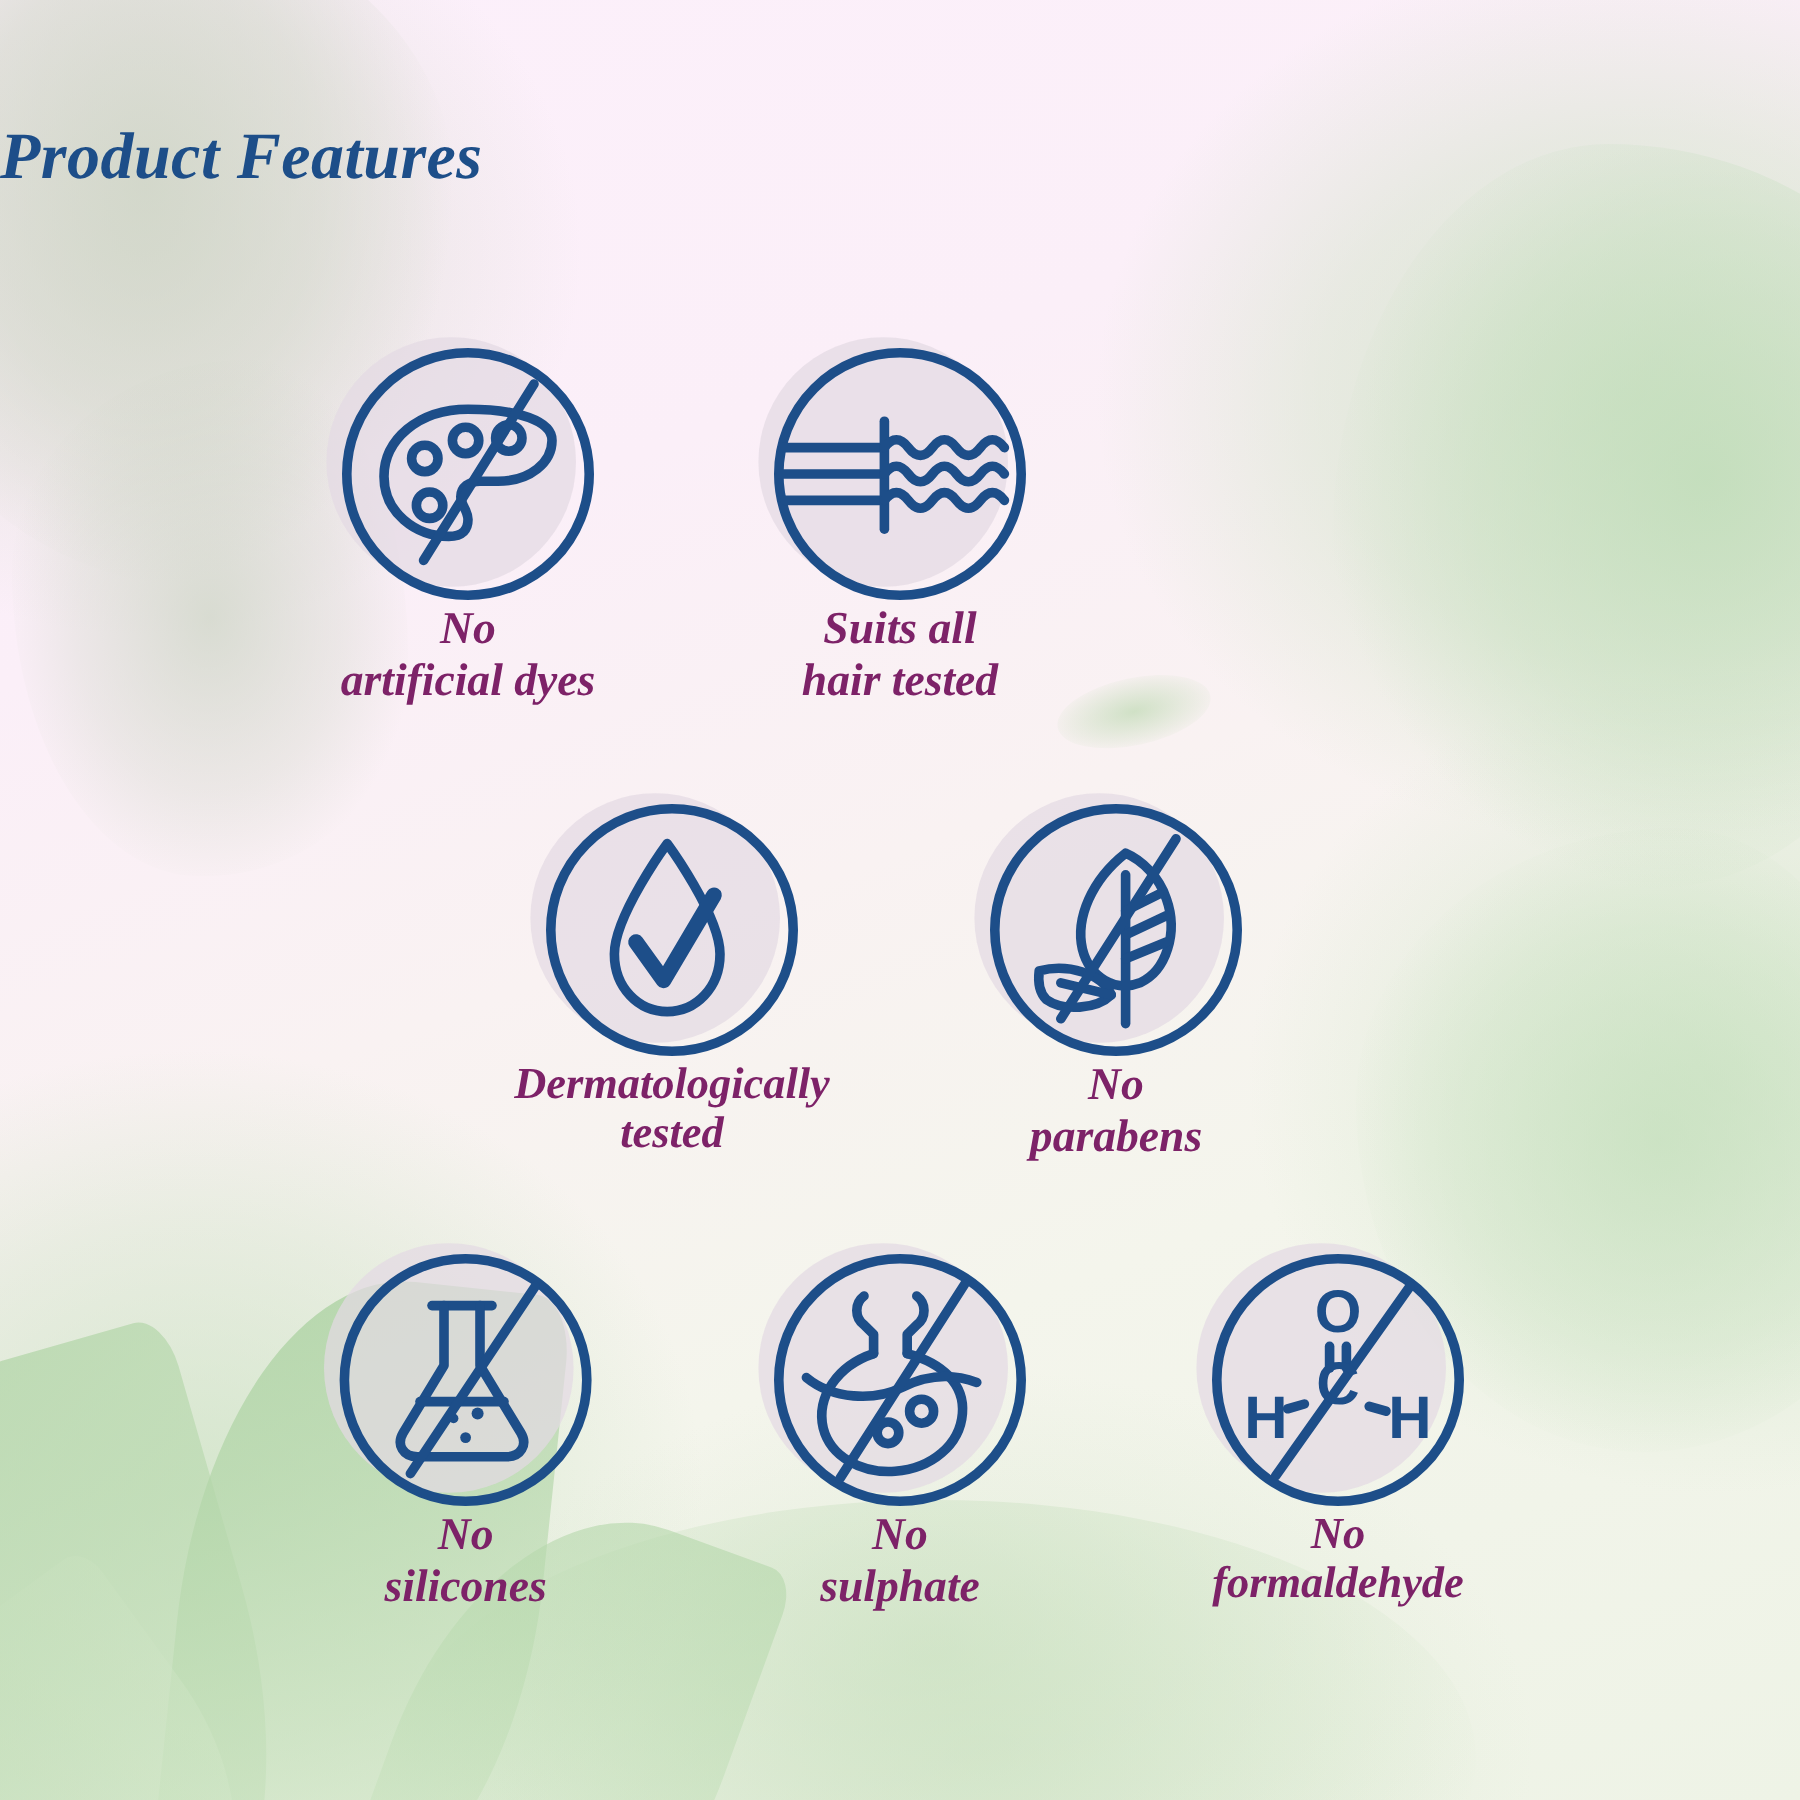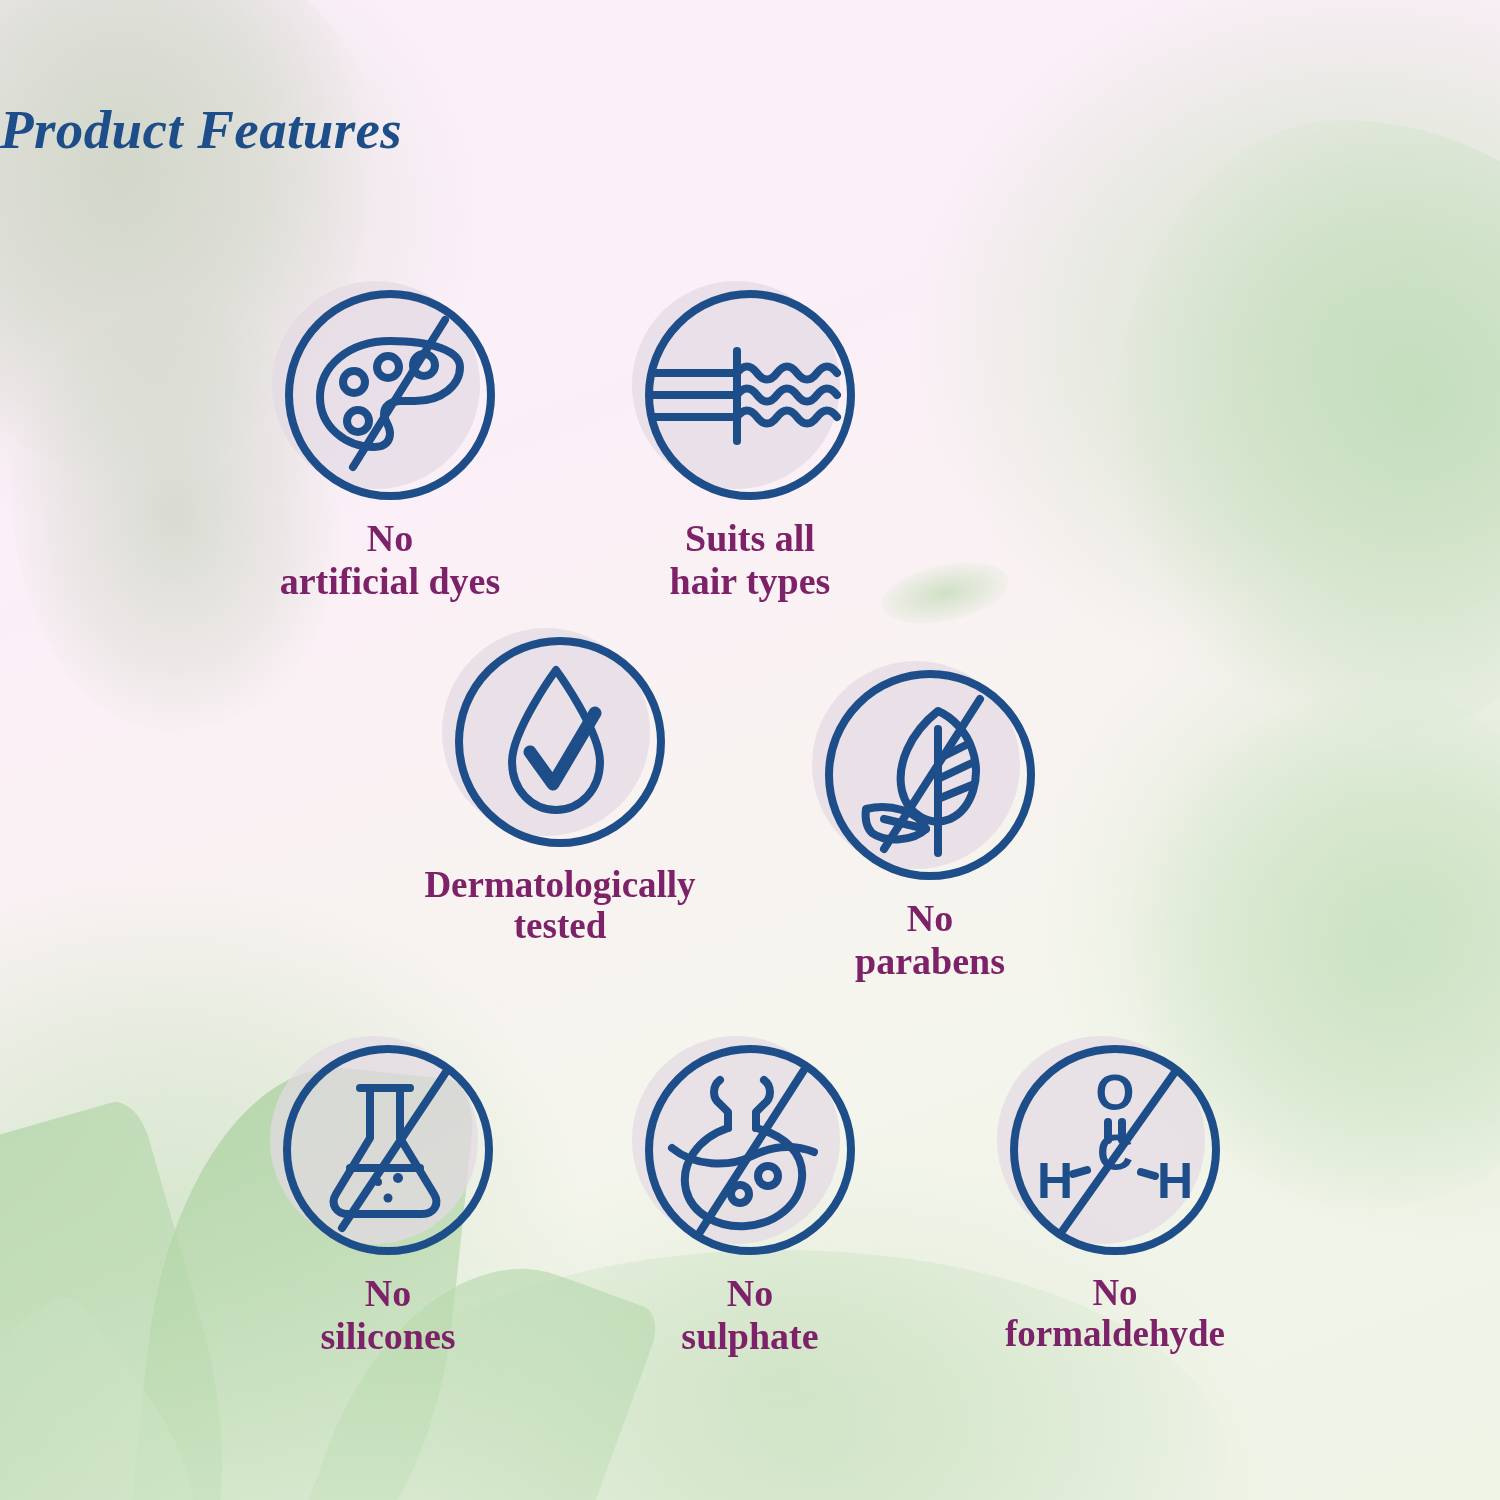--- a/index.html
+++ b/index.html
@@ -132,34 +132,34 @@
   }
   .badge svg {
     position: absolute;
     left: 0;
     top: 0;
     width: 216px;
     height: 216px;
     overflow: visible;
   }
   .caption {
-    margin-top: 14px;
     font-size: 38px;
     font-weight: bold;
+    font-style: italic;
     line-height: 1.12;
     color: #7d2268;
     white-space: pre-line;
     text-align: center;
   }
 
   
   .f0 { left: 225px;  top: 287px; }
   .f1 { left: 585px;  top: 287px; }
   .f2 { left: 950px;  top: 287px; }
-  .f3 { left: 395px;  top: 634px; }
+  .f3 { left: 395px;  top: 667px; }
   .f4 { left: 765px;  top: 667px; }
   .f5 { left: 223px;  top: 1042px; }
   .f6 { left: 585px;  top: 1042px; }
   .f7 { left: 950px;  top: 1042px; }
 
   .f3 .caption { font-size: 37px; }
   .f7 .caption { font-size: 37px; }
 </style>
 </head>
 <body>
@@ -209,21 +209,21 @@
           <line x1="9" y1="108" x2="95" y2="108"></line>
           <line x1="12" y1="130" x2="95" y2="130"></line>
           <line x1="95" y1="64" x2="95" y2="154"></line>
           <path d="M95 86 q10 -13 20 0 t20 0 t20 0 t20 0 t20 0"></path>
           <path d="M95 108 q10 -13 20 0 t20 0 t20 0 t20 0 t20 0"></path>
           <path d="M95 130 q10 -13 20 0 t20 0 t20 0 t20 0 t20 0"></path>
         </g>
       </svg>
     </div>
     <div class="caption">Suits all
-hair types</div>
+hair tested</div>
   </div>
 
 
   <div class="feature f3">
     <div class="badge">
       <div class="blob"></div>
       <svg viewBox="0 0 216 216">
         <g fill="none" stroke="#1d4e89" stroke-width="8" stroke-linecap="round" stroke-linejoin="round">
           <circle cx="108" cy="108" r="101"></circle>
           <path d="M104 36 C104 36 60 96 60 128 C60 156 80 176 104 176 C128 176 148 156 148 128 C148 96 104 36 104 36 Z"></path>

